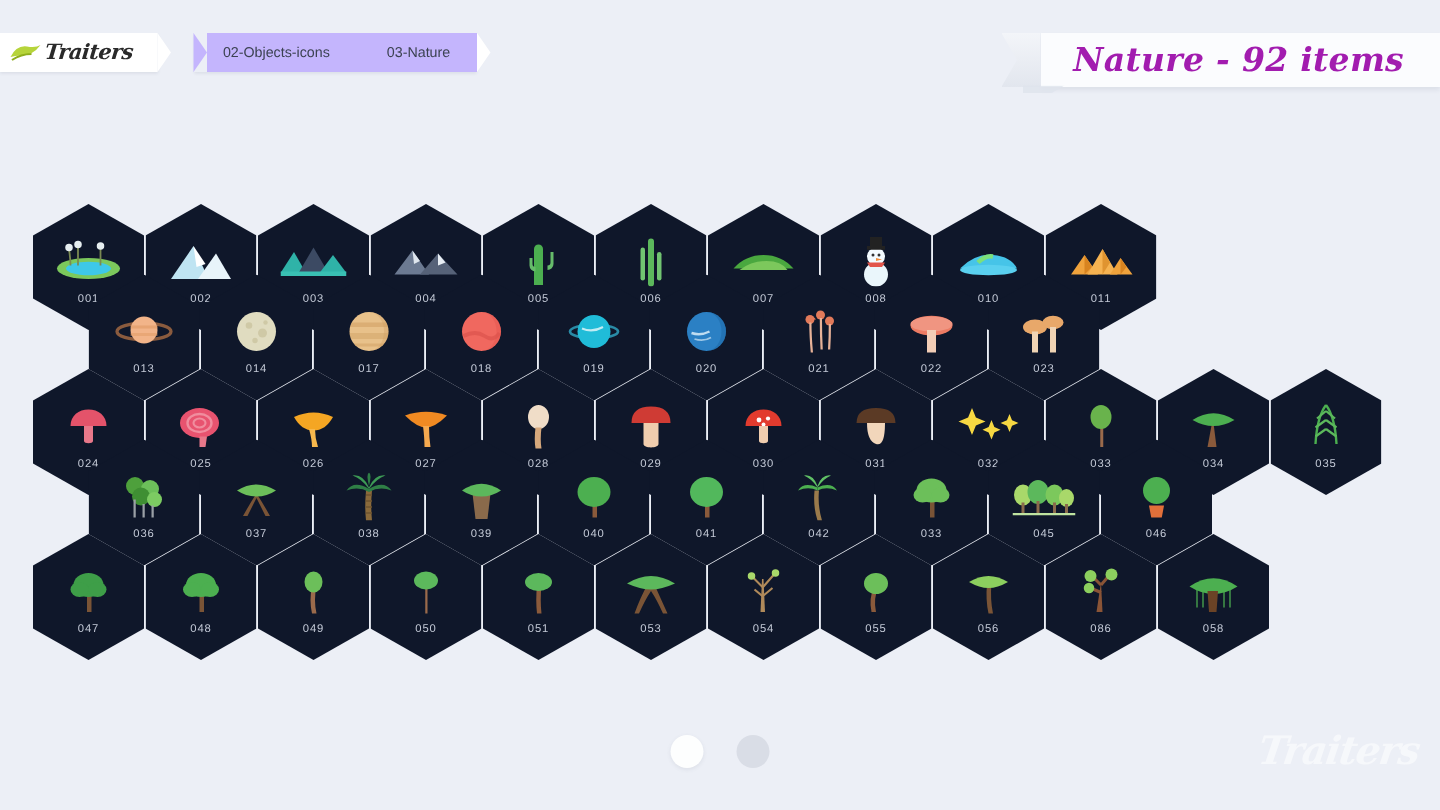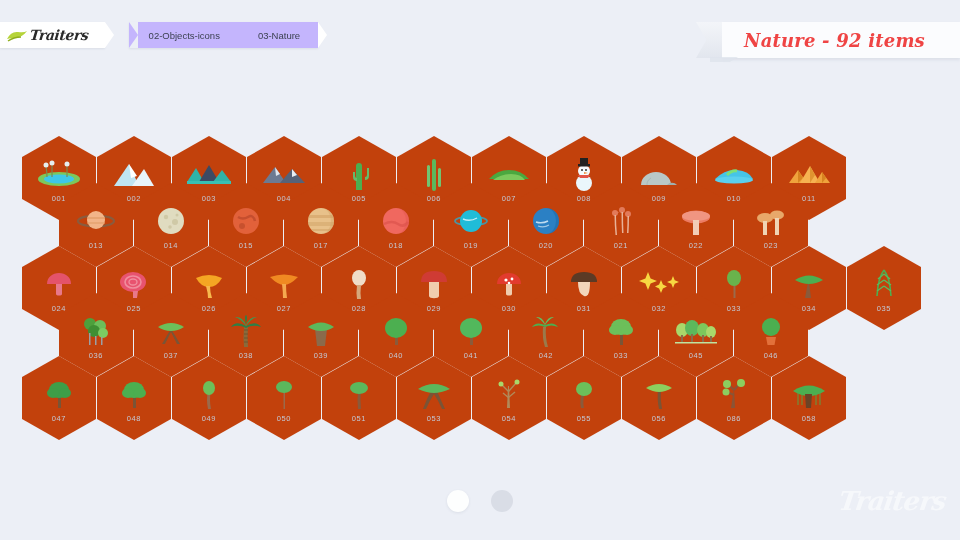--- a/index.html
+++ b/index.html
@@ -115,22 +115,22 @@
     background: #fbfcfe;
     display: flex; align-items: center;
     padding: 0 24px 0 22px;
     min-width: 238px;
     box-shadow: 0 2px 3px rgba(60,70,95,0.09);
   }
   .ribbon-title {
     font-family: "DejaVu Serif", serif;
     font-style: italic;
     font-weight: bold;
-    font-size: 18px;
-    color: #ef4444;
+    font-size: 22px;
+    color: #a21caf;
     white-space: nowrap;
     letter-spacing: 0.2px;
   }
   .ribbon-shadow {
     position: absolute;
     left: 14px; bottom: -4px;
     width: 28px; height: 5px;
     background: #dfe3ec;
     clip-path: polygon(0 0, 100% 0, 70% 100%, 0 100%);
     opacity: .8;
@@ -147,21 +147,21 @@
     height: 68px;
     margin-bottom: -13px;
   }
   .hex-row.offset { margin-left: 37px; align-items: center; }
 
   .hex {
     position: relative;
     width: 74px;
     height: 84px;
     margin-right: 1px;
-    background: #c2410c;
+    background: #0f172a;
     clip-path: polygon(50% 0%, 100% 25%, 100% 75%, 50% 100%, 0% 75%, 0% 25%);
     display: flex;
     flex-direction: column;
     align-items: center;
     justify-content: flex-start;
     flex: 0 0 auto;
   }
   .hex-icon {
     margin-top: 21px;
     width: 46px; height: 34px;
@@ -330,30 +330,20 @@
       <path d="M9 18h12l-2 3H11z" fill="#e2554a"></path>
       <circle cx="13" cy="13" r="1" fill="#333"></circle>
               <circle cx="17" cy="13" r="1" fill="#333"></circle>
       <path d="M15 15l4 1-4 1z" fill="#f08b38"></path>
             </svg>
           </div>
           <div class="hex-label">008</div>
         </div>
         <div class="hex">
           <div class="hex-icon">
-            <svg width="40" height="26" viewBox="0 0 40 26">
-      <path d="M2 24a15 13 0 0 1 30 0z" fill="#b9c8c6"></path>
-      <path d="M28 24a6 5 0 0 1 10 0z" fill="#9fb0ae"></path>
-      <path d="M8 24a9 8 0 0 1 4-7" stroke="#a9b8b6" stroke-width="1" fill="none"></path>
-            </svg>
-          </div>
-          <div class="hex-label">009</div>
-        </div>
-        <div class="hex">
-          <div class="hex-icon">
             <svg width="42" height="20" viewBox="0 0 42 20">
       <path d="M2 15q10-10 22-9t16 9z" fill="#46c4e8"></path>
       <path d="M14 11q5-5 10-4" stroke="#7ce07a" stroke-width="3" fill="none"></path>
       <ellipse cx="21" cy="16" rx="19" ry="3.5" fill="#5ad0ef"></ellipse>
             </svg>
           </div>
           <div class="hex-label">010</div>
         </div>
         <div class="hex">
           <div class="hex-icon">
@@ -385,30 +375,20 @@
           <div class="hex-icon">
             <svg width="32" height="32" viewBox="0 0 32 32">
               <circle cx="16" cy="16" r="13" fill="#e0dcc0"></circle>
       <circle cx="11" cy="12" r="2.2" fill="#cfc9a6"></circle>
               <circle cx="20" cy="17" r="3" fill="#cfc9a6"></circle>
       <circle cx="15" cy="22" r="1.8" fill="#cfc9a6"></circle>
               <circle cx="22" cy="10" r="1.5" fill="#cfc9a6"></circle>
             </svg>
           </div>
           <div class="hex-label">014</div>
-        </div>
-        <div class="hex">
-          <div class="hex-icon">
-            <svg width="32" height="32" viewBox="0 0 32 32">
-              <circle cx="16" cy="16" r="13" fill="#e2613a"></circle>
-      <path d="M8 12q5 3 10 0t7 4" stroke="#b9462a" stroke-width="2.5" fill="none" opacity=".7"></path>
-      <circle cx="12" cy="21" r="3" fill="#c14e2c" opacity=".8"></circle>
-            </svg>
-          </div>
-          <div class="hex-label">015</div>
         </div>
         <div class="hex">
           <div class="hex-icon">
             <svg width="34" height="34" viewBox="0 0 34 34">
               <circle cx="17" cy="17" r="13" fill="#e8c18a"></circle>
               <clipPath id="cp">
                 <circle cx="17" cy="17" r="13"></circle>
               </clipPath>
          <g clip-path="url(#cp)">
                 <rect x="2" y="11" width="30" height="3" fill="#cf9f62" opacity=".55"></rect>

